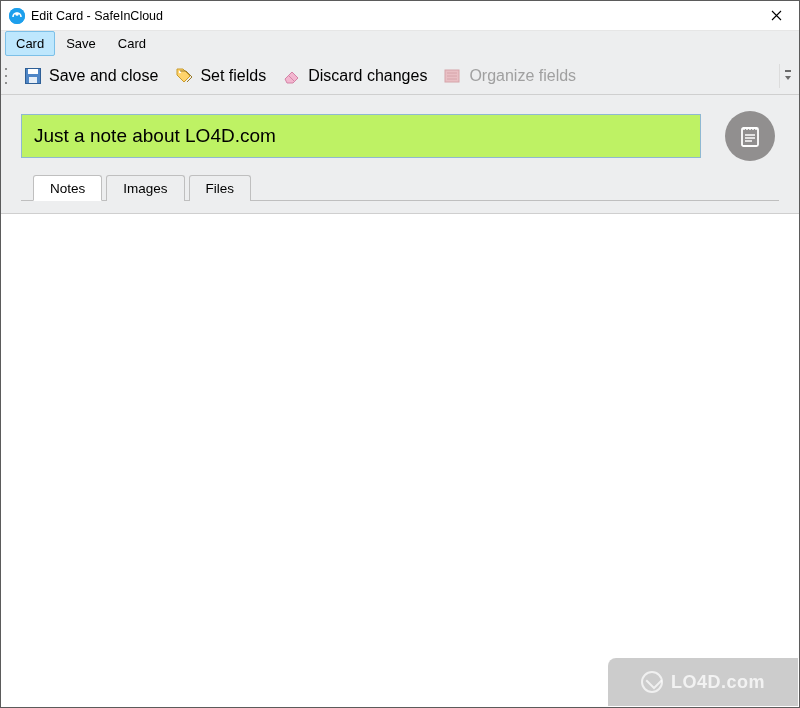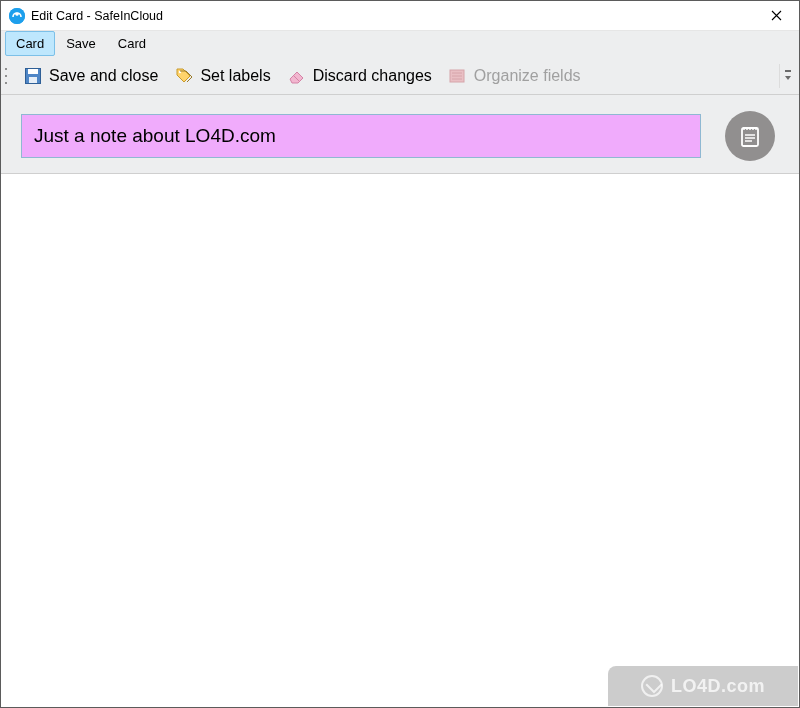--- a/index.html
+++ b/index.html
@@ -144,21 +144,21 @@
     }
     .header-row {
       display:flex;
       align-items:center;
       gap:24px;
     }
     .title-input {
       flex: 1 1 auto;
       height: 44px;
       border: 1px solid #8fb8d2;
-      background: #f0abfc;
+      background: #bef264;
       padding: 0 12px;
       font-size: 19px;
       font-weight: 500;
       color: #000;
       outline: none;
     }
     .note-badge {
       width: 50px;
       height: 50px;
       border-radius: 50%;
@@ -211,21 +211,21 @@
     
     .content-area {
       flex: 1 1 auto;
       background: #fff;
     }
     
     .watermark {
       position: absolute;
       right: 1px;
       bottom: 1px;
-      height: 40px;
+      height: 48px;
       width: 190px;
       background: rgba(0,0,0,0.2);
       border-top-left-radius: 8px;
       display:flex;
       align-items:center;
       justify-content:center;
       gap:8px;
       color: rgba(255,255,255,0.75);
       font-size: 18px;
       font-weight:600;
@@ -290,21 +290,21 @@
     </div>
 
     <div class="toolbar-item">
       <span class="toolbar-icon">
         <svg width="20" height="18" viewBox="0 0 20 18">
           <path d="M3 2 L9 2 L16 9 L10 15 L3 8 Z" fill="#ffd36b" stroke="#c79a2c"></path>
           <circle cx="6" cy="5" r="1.2" fill="#fff"></circle>
           <path d="M6 4 L12 4 L18 10 L13 15" fill="none" stroke="#9a7a2a" stroke-width="1"></path>
         </svg>
       </span>
-      <span>Set labels</span>
+      <span>Set fields</span>
     </div>
 
     <div class="toolbar-item">
       <span class="toolbar-icon">
         <svg width="20" height="18" viewBox="0 0 20 18">
           <path d="M3 12 L10 5 L16 11 L11 16 L5 16 Z" fill="#f2b6cf" stroke="#d483a6"></path>
           <path d="M7 9 L13 15" stroke="#d483a6"></path>
         </svg>
       </span>
       <span>Discard changes</span>
@@ -334,20 +334,25 @@
       <input class="title-input" type="text" value="Just a note about LO4D.com" style="">
       <div class="note-badge">
         <svg width="26" height="26" viewBox="0 0 26 26">
           <rect x="5" y="5" width="16" height="18" rx="1.5" fill="none" stroke="#ffffff" stroke-width="1.8"></rect>
           <path d="M7 4 v3 M10 4 v3 M13 4 v3 M16 4 v3 M19 4 v3" stroke="#ffffff" stroke-width="1.5"></path>
           <path d="M8 12 h10 M8 15 h10 M8 18 h7" stroke="#ffffff" stroke-width="1.4"></path>
         </svg>
       </div>
     </div>
 
+    <div class="tabs">
+      <div class="tab active">Notes</div>
+      <div class="tab">Images</div>
+      <div class="tab">Files</div>
+    </div>
   </div>
 
   <div class="content-area"></div>
 
   <div class="watermark">
     <span class="wm-icon"></span>
     <span>LO4D.com</span>
   </div>
 
 </div>

